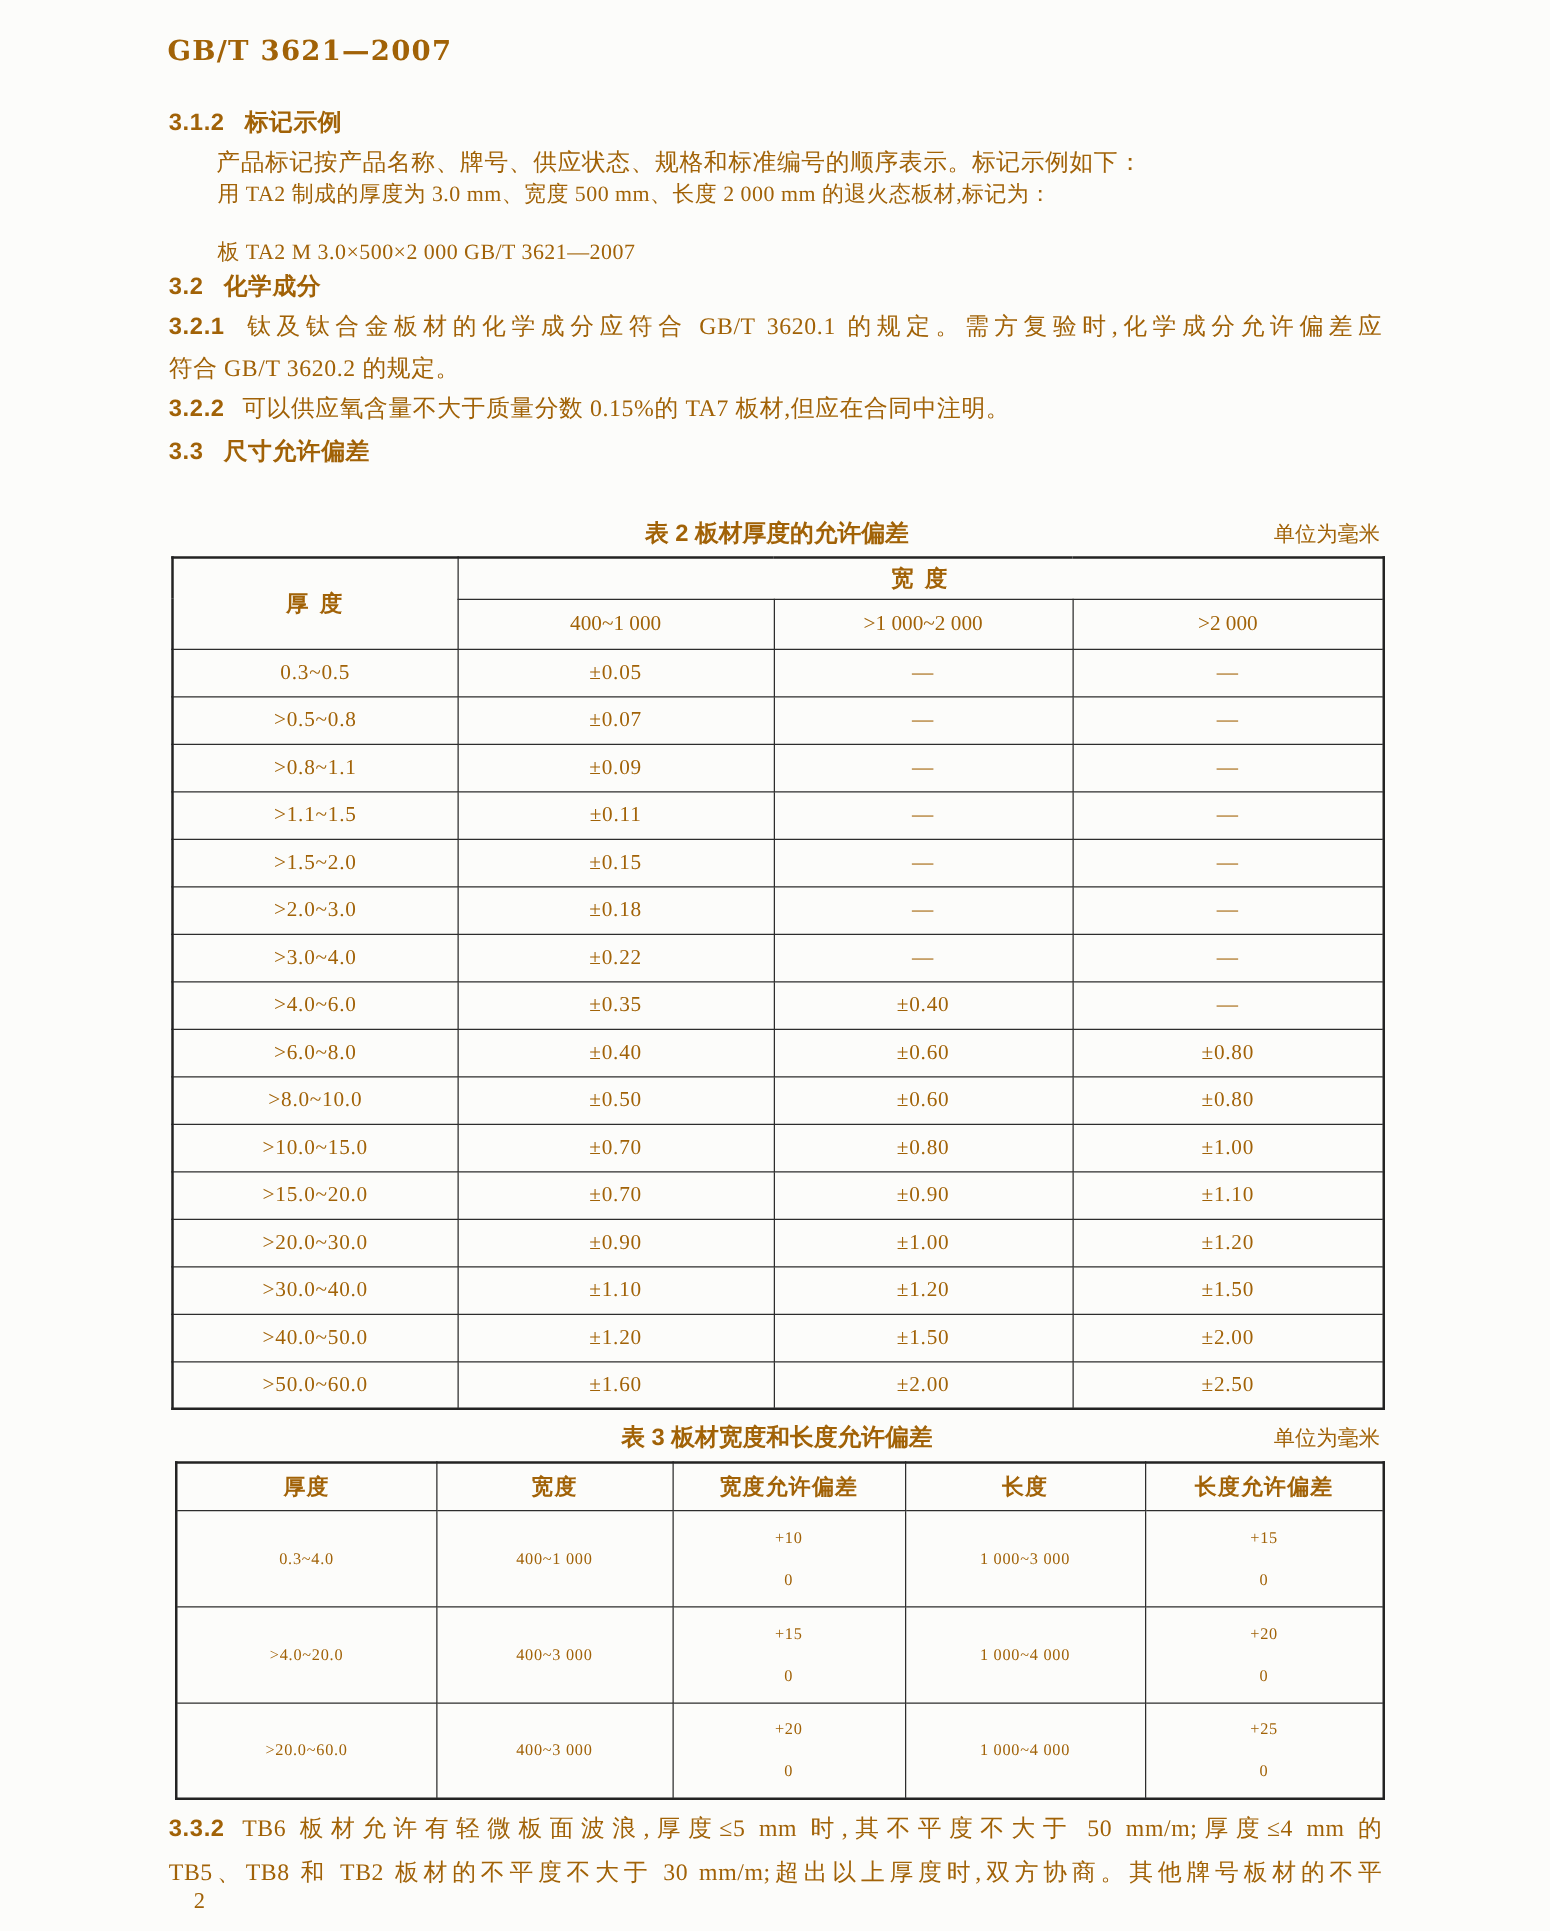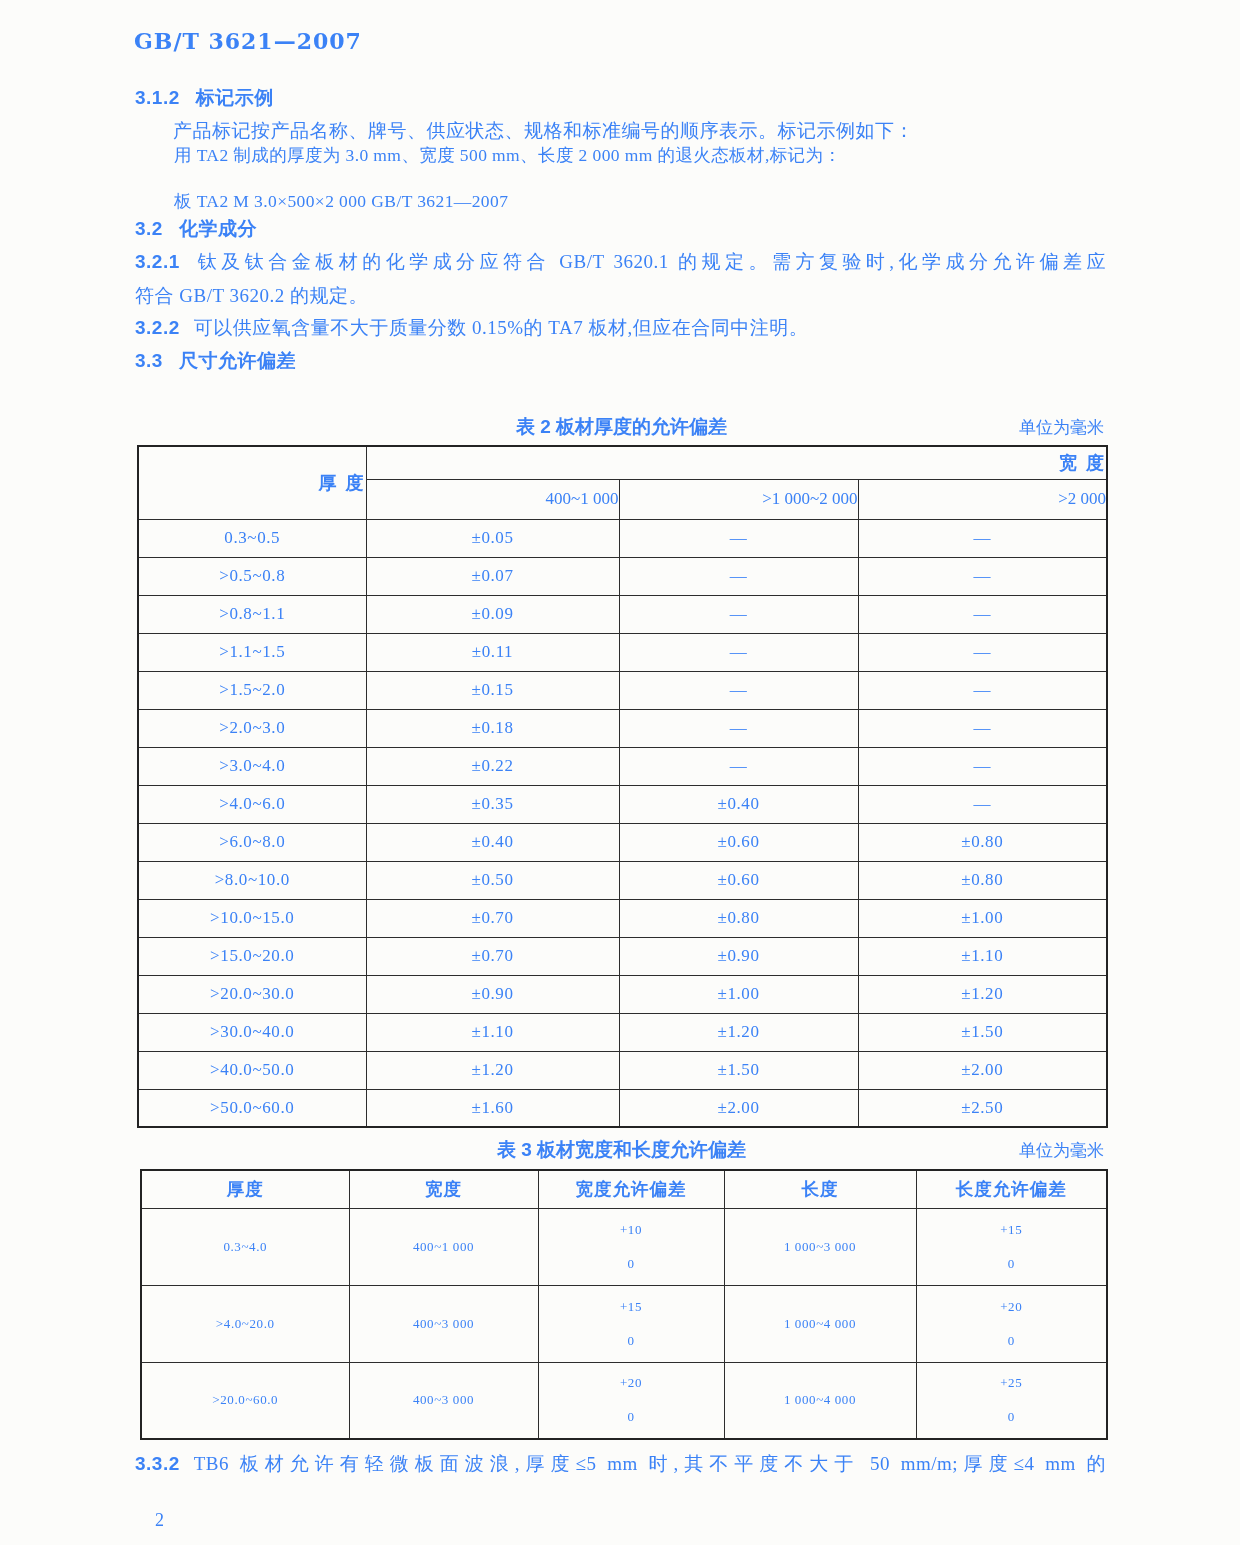--- a/index.html
+++ b/index.html
@@ -1,37 +1,37 @@
 <!DOCTYPE html>
 <html><head>
 <meta charset="utf-8">
 <style>
   * { margin:0; padding:0; box-sizing:border-box; }
   html, body { width:1240px; }
   body { height:1545px; background:#e8e8e6; }
   .page {
     position:relative; width:1240px; height:1545px;
-    background:#fcfcfa; color:#3b82f6; overflow:hidden;
+    background:#fcfcfa; color:#a16207; overflow:hidden;
     font-family:"Liberation Serif","DejaVu Serif",serif;
   }
   .abs { position:absolute; }
   .doc-header { left:134px; top:28px; font-size:22px; font-weight:bold; letter-spacing:1px; font-family:"DejaVu Serif","Liberation Serif",serif; }
   .heading { font-size:19px; font-weight:bold; font-family:"Liberation Sans","DejaVu Sans",sans-serif; letter-spacing:0.5px; }
   .heading .num { margin-right:16px; }
   .para { font-size:19px; line-height:23px; letter-spacing:0.5px; }
   .para .num { font-weight:bold; font-family:"Liberation Sans","DejaVu Sans",sans-serif; margin-right:14px; }
   .para-small { font-size:17.5px; line-height:22px; letter-spacing:0.4px; }
   .justified { width:971px; text-align:justify; text-align-last:justify; text-justify:inter-character; }
   .caption-row { left:137px; width:969px; height:26px; }
   .caption-row .cap { position:absolute; left:0; width:100%; text-align:center; font-size:19px; font-weight:bold; font-family:"Liberation Sans","DejaVu Sans",sans-serif; }
   .caption-row .unit { position:absolute; right:2px; top:2px; font-size:17px; }
   table { border-collapse:collapse; table-layout:fixed; background:#fcfcfa; }
   th, td { border:1px solid #2d2d2d; text-align:center; vertical-align:middle; font-weight:normal; padding:0; overflow:hidden; }
   .t2 { left:137px; top:445px; width:969px; border:2px solid #232323; }
-  .t2 th { font-size:18px;text-align:right; }
+  .t2 th { font-size:18px; }
   .t2 .cjk-head { font-weight:bold; font-family:"Liberation Sans","DejaVu Sans",sans-serif; letter-spacing:2px; }
   .t2 .sub-head { font-size:17px; }
   .t2 thead tr.r1 { height:33px; }
   .t2 thead tr.r2 { height:40px; }
   .t2 tbody tr { height:38px; }
   .t2 td { font-size:17px; letter-spacing:0.6px; }
   .t3 { left:140px; top:1169px; width:966px; border:2px solid #232323; }
   .t3 thead tr { height:38px; }
   .t3 th { font-size:17.5px; font-weight:bold; font-family:"Liberation Sans","DejaVu Sans",sans-serif; letter-spacing:1px; }
   .t3 tbody tr { height:77px; }
@@ -260,16 +260,17 @@
             <div class="stack-line">0</div>
           </td>
         </tr>
       </tbody>
   </table>
 
   <div class="abs para justified" style="left:135px; top:1452px;">
     <span class="num">3.3.2</span><span>TB6 板材允许有轻微板面波浪,厚度≤5 mm 时,其不平度不大于 50 mm/m;厚度≤4 mm 的</span>
   </div>
 
+  <div class="abs para justified" style="left:135px; top:1487px;">TB5、TB8 和 TB2 板材的不平度不大于 30 mm/m;超出以上厚度时,双方协商。其他牌号板材的不平</div>
 
   <div class="abs page-number">2</div>
 
 </div>
 
 </body></html>

